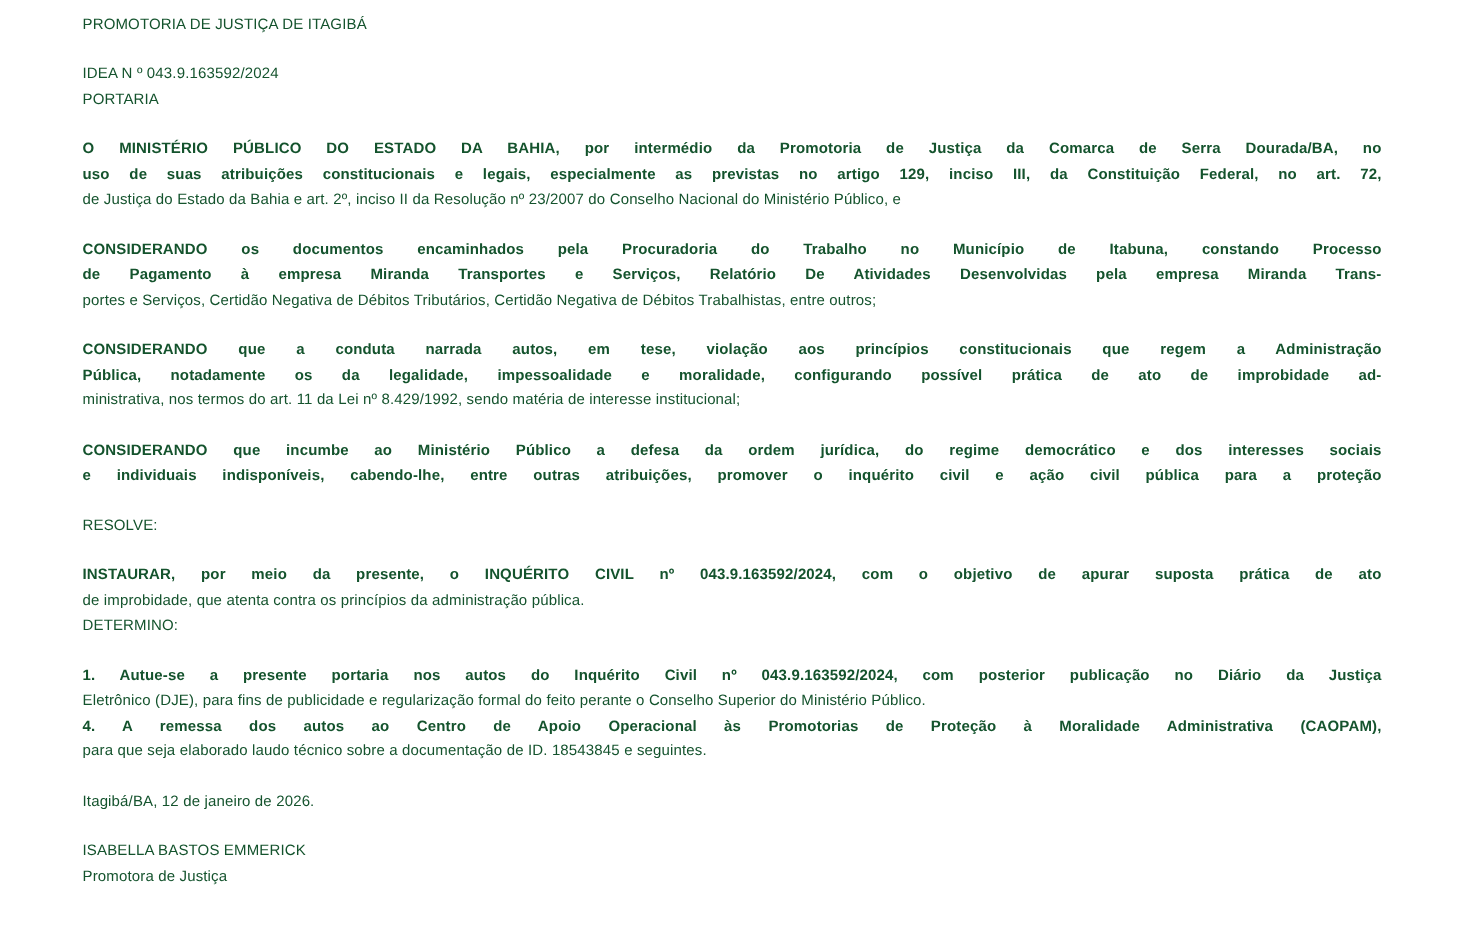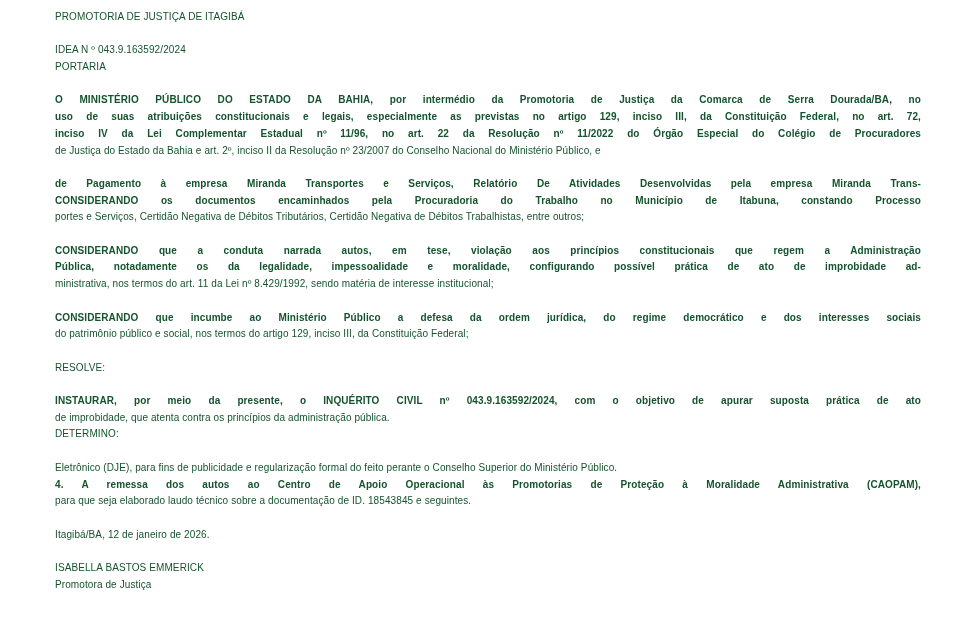--- a/index.html
+++ b/index.html
@@ -56,46 +56,46 @@
       <div class="block">
         <div class="line">PROMOTORIA DE JUSTIÇA DE ITAGIBÁ</div>
       </div>
       <div class="block">
         <div class="line">IDEA N º 043.9.163592/2024</div>
         <div class="line">PORTARIA</div>
       </div>
       <div class="block">
         <div class="line fill">O MINISTÉRIO PÚBLICO DO ESTADO DA BAHIA, por intermédio da Promotoria de Justiça da Comarca de Serra Dourada/BA, no</div>
         <div class="line fill">uso de suas atribuições constitucionais e legais, especialmente as previstas no artigo 129, inciso III, da Constituição Federal, no art. 72,</div>
-        <div class="line fill">inciso IV da Lei Complementar Estadual nº 11/96, no art. 22 da Resolução nº 11/2022 do Órgão Especial do Colégio de Procuradores</div>
         <div class="line">de Justiça do Estado da Bahia e art. 2º, inciso II da Resolução nº 23/2007 do Conselho Nacional do Ministério Público, e</div>
       </div>
       <div class="block">
+        <div class="line fill">CONSIDERANDO os documentos encaminhados pela Procuradoria do Trabalho no Município de Itabuna, constando Processo</div>
         <div class="line fill">de Pagamento à empresa Miranda Transportes e Serviços, Relatório De Atividades Desenvolvidas pela empresa Miranda Trans-</div>
-        <div class="line fill">CONSIDERANDO os documentos encaminhados pela Procuradoria do Trabalho no Município de Itabuna, constando Processo</div>
         <div class="line">portes e Serviços, Certidão Negativa de Débitos Tributários, Certidão Negativa de Débitos Trabalhistas, entre outros;</div>
       </div>
       <div class="block">
         <div class="line fill">CONSIDERANDO que a conduta narrada autos, em tese, violação aos princípios constitucionais que regem a Administração</div>
         <div class="line fill">Pública, notadamente os da legalidade, impessoalidade e moralidade, configurando possível prática de ato de improbidade ad-</div>
         <div class="line">ministrativa, nos termos do art. 11 da Lei nº 8.429/1992, sendo matéria de interesse institucional;</div>
       </div>
       <div class="block">
         <div class="line fill">CONSIDERANDO que incumbe ao Ministério Público a defesa da ordem jurídica, do regime democrático e dos interesses sociais</div>
-        <div class="line">do patrimônio público e social, nos termos do artigo 129, inciso III, da Constituição Federal;</div>
+        <div class="line fill">e individuais indisponíveis, cabendo-lhe, entre outras atribuições, promover o inquérito civil e ação civil pública para a proteção</div>
       </div>
       <div class="block">
         <div class="line">RESOLVE:</div>
       </div>
       <div class="block">
         <div class="line fill">INSTAURAR, por meio da presente, o INQUÉRITO CIVIL nº 043.9.163592/2024, com o objetivo de apurar suposta prática de ato</div>
         <div class="line">de improbidade, que atenta contra os princípios da administração pública.</div>
         <div class="line">DETERMINO:</div>
       </div>
       <div class="block">
+        <div class="line fill">1. Autue-se a presente portaria nos autos do Inquérito Civil nº 043.9.163592/2024, com posterior publicação no Diário da Justiça</div>
         <div class="line">Eletrônico (DJE), para fins de publicidade e regularização formal do feito perante o Conselho Superior do Ministério Público.</div>
         <div class="line fill">4. A remessa dos autos ao Centro de Apoio Operacional às Promotorias de Proteção à Moralidade Administrativa (CAOPAM),</div>
         <div class="line">para que seja elaborado laudo técnico sobre a documentação de ID. 18543845 e seguintes.</div>
       </div>
       <div class="block">
         <div class="line">Itagibá/BA, 12 de janeiro de 2026.</div>
       </div>
       <div class="block">
         <div class="line">ISABELLA BASTOS EMMERICK</div>
         <div class="line">Promotora de Justiça</div>

